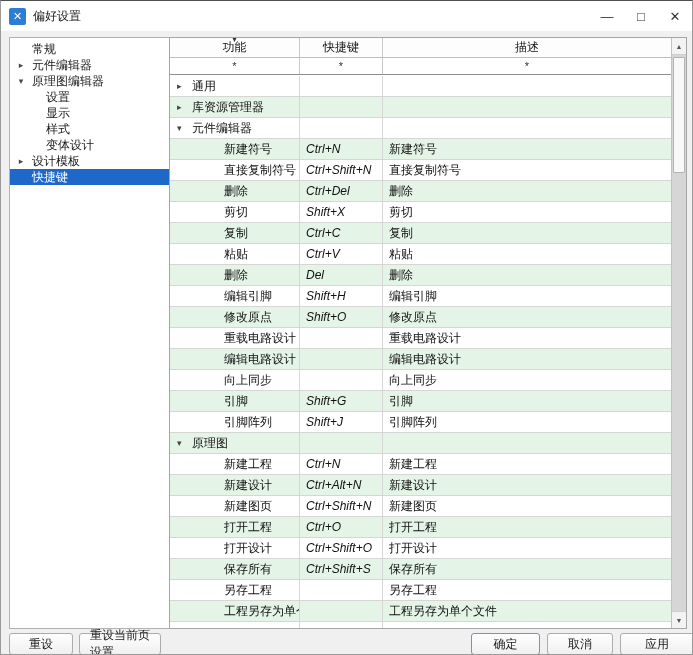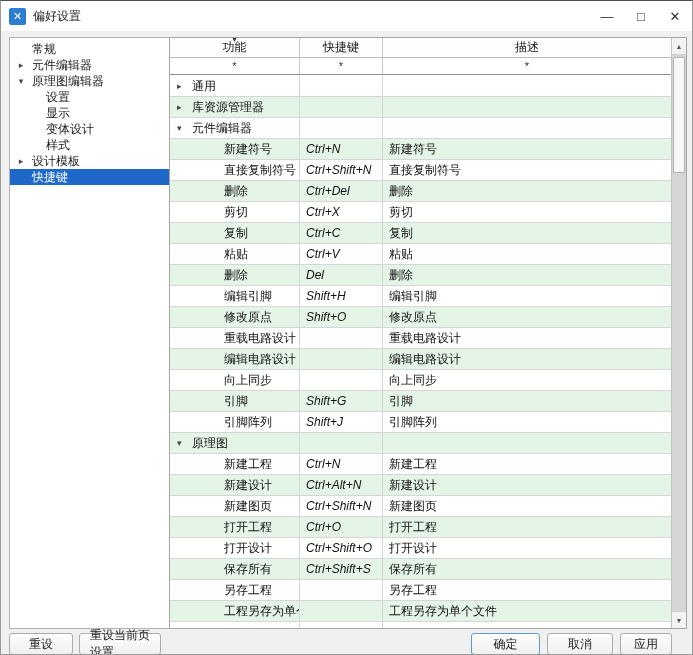--- a/index.html
+++ b/index.html
@@ -61,21 +61,21 @@
     border:1px solid #b2b2b2;border-radius:1px;}
   
   .btn{position:absolute;height:22px;background:linear-gradient(#fefefe,#f0f0f0);
     border:1px solid #acacac;border-radius:3px;font-size:12px;color:#1a1a1a;
     display:flex;align-items:center;justify-content:center;padding:0 10px;}
   .btn.primary{border-color:#5e9ad9;}
   .btn-reset{left:8px;top:632px;width:64px;text-align:right;}
   .btn-reset-page{left:78px;top:632px;width:82px;}
   .btn-ok{left:470px;top:632px;width:69px;}
   .btn-cancel{left:546px;top:632px;width:66px;}
-  .btn-apply{left:619px;top:632px;width:52px;}
+  .btn-apply{left:619px;top:632px;width:74px;}
 </style>
 </head>
 <body>
 
 <div class="window">
 
   <div class="titlebar">
     <div class="app-icon">✕</div>
     <div class="window-title">偏好设置</div>
     <div class="win-controls">
@@ -101,25 +101,25 @@
       <div class="tree-item lvl2">
         <span class="tree-arrow"></span>
         <span class="tree-label">设置</span>
       </div>
       <div class="tree-item lvl2">
         <span class="tree-arrow"></span>
         <span class="tree-label">显示</span>
       </div>
       <div class="tree-item lvl2">
         <span class="tree-arrow"></span>
+        <span class="tree-label">样式</span>
+      </div>
+      <div class="tree-item lvl2">
+        <span class="tree-arrow"></span>
         <span class="tree-label">变体设计</span>
-      </div>
-      <div class="tree-item lvl2">
-        <span class="tree-arrow"></span>
-        <span class="tree-label">样式</span>
       </div>
       <div class="tree-item lvl1">
         <span class="tree-arrow">▸</span>
         <span class="tree-label">设计模板</span>
       </div>
       <div class="tree-item lvl1 selected">
         <span class="tree-arrow"></span>
         <span class="tree-label">快捷键</span>
       </div>
     </div>
@@ -186,21 +186,21 @@
             <div class="cell c1">
               <span class="item-name">删除</span>
             </div>
             <div class="cell c2">Ctrl+Del</div>
             <div class="cell c3">删除</div>
           </div>
           <div class="trow white">
             <div class="cell c1">
               <span class="item-name">剪切</span>
             </div>
-            <div class="cell c2">Ctrl+X</div>
+            <div class="cell c2">Shift+X</div>
             <div class="cell c3">剪切</div>
           </div>
           <div class="trow green">
             <div class="cell c1">
               <span class="item-name">复制</span>
             </div>
             <div class="cell c2">Ctrl+C</div>
             <div class="cell c3">复制</div>
           </div>
           <div class="trow white">

